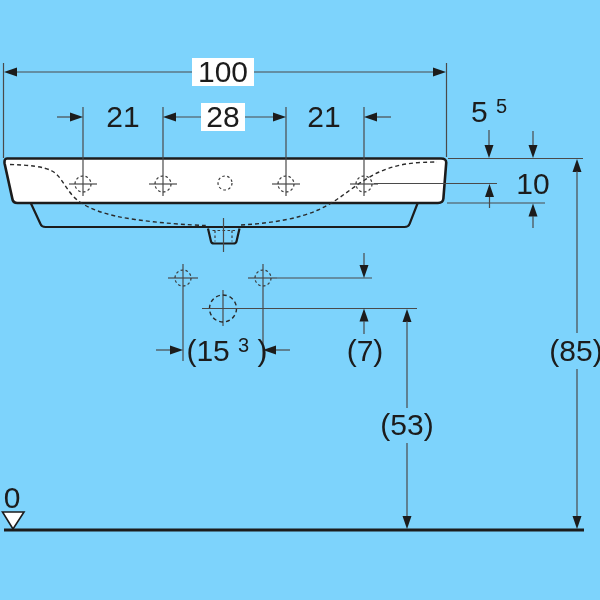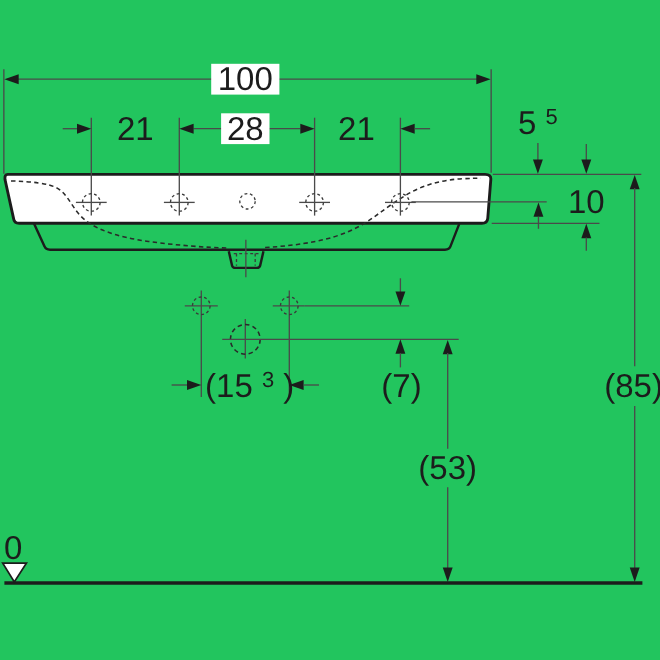--- a/index.html
+++ b/index.html
@@ -1,16 +1,16 @@
 <!DOCTYPE html>
 <html><head>
 <meta charset="utf-8">
 <style>
   html,body{margin:0;padding:0;background:#ffffff;}
-  .stage{position:relative;width:600px;height:600px;background:#22c55e;overflow:hidden;
+  .stage{position:relative;width:600px;height:600px;background:#7dd3fc;overflow:hidden;
          font-family:"Liberation Sans", sans-serif;}
   svg{position:absolute;left:0;top:0;}
   text{font-family:"Liberation Sans", sans-serif;font-size:30px;fill:#1c1c1c;}
   .sup{font-size:20px;}
   .thin{stroke:#4a4a4a;stroke-width:1.2;fill:none;}
   .outline{stroke:#1c1c1c;stroke-width:2.6;fill:#ffffff;}
   .outline2{stroke:#1c1c1c;stroke-width:2.2;fill:none;}
   .dash{stroke:#2a2a2a;stroke-width:1.4;fill:none;stroke-dasharray:4 3;}
   .dashsm{stroke:#3a3a3a;stroke-width:1.2;fill:none;stroke-dasharray:2.6 2.4;}
   .arrow{fill:#1c1c1c;stroke:none;}

